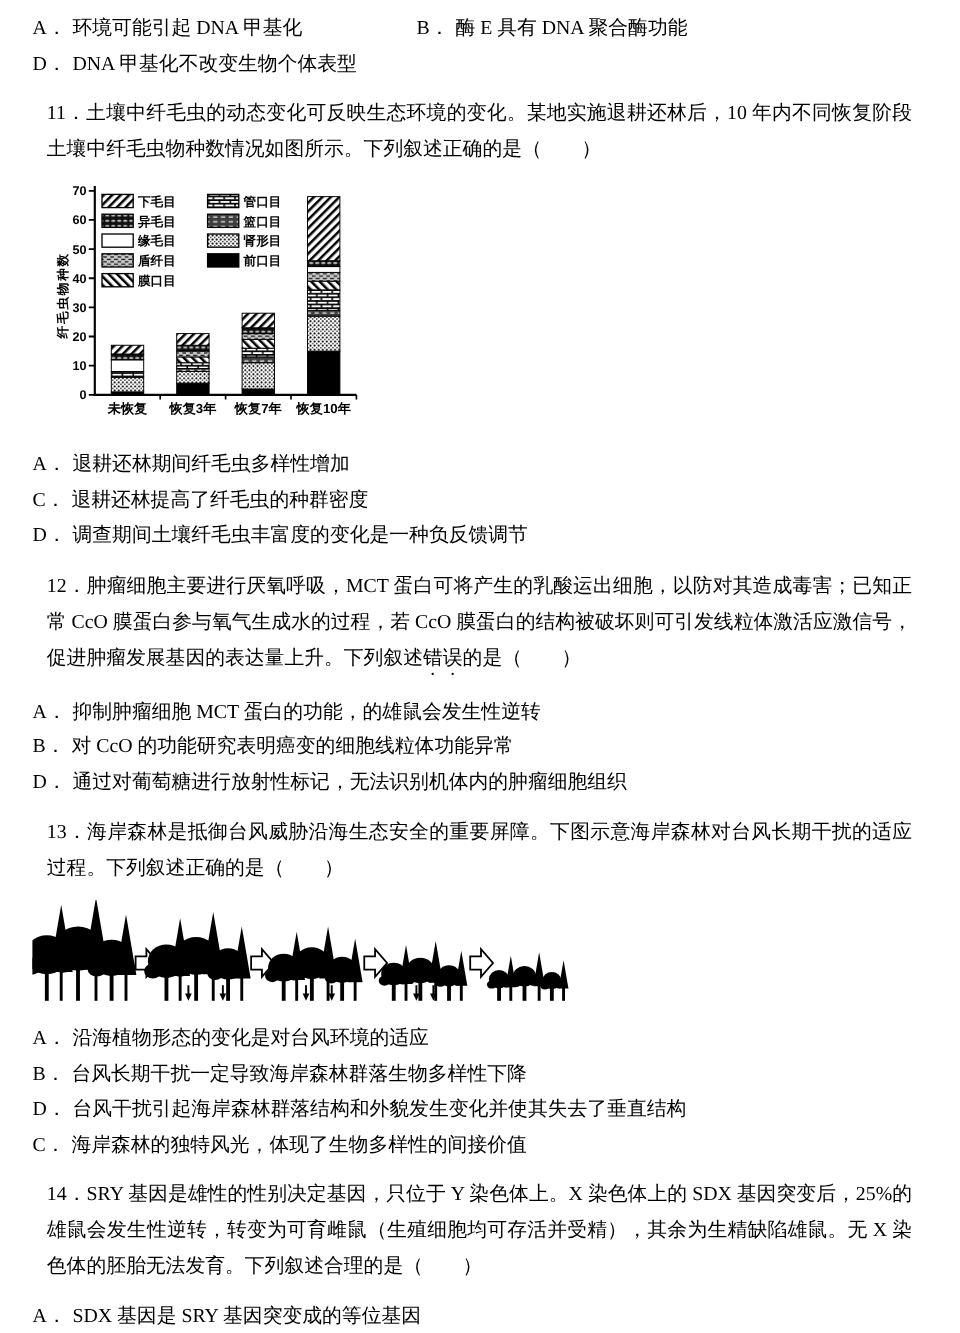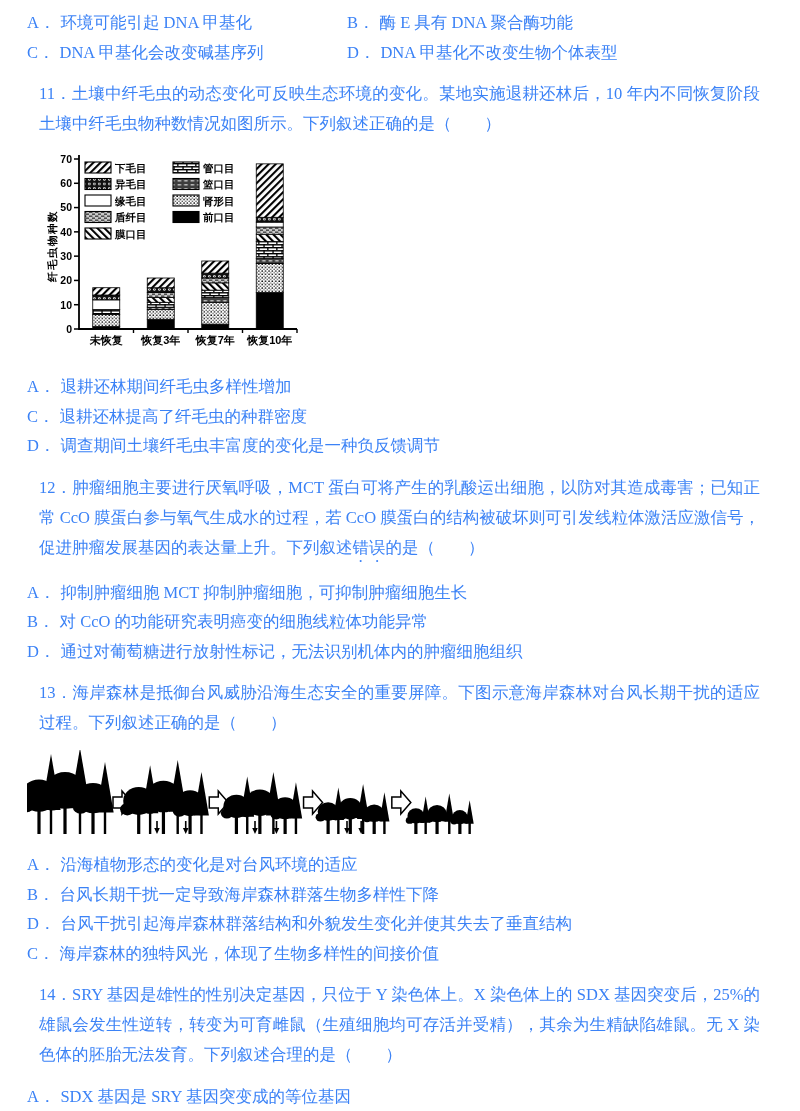--- a/index.html
+++ b/index.html
@@ -1,18 +1,18 @@
 <!DOCTYPE html>
 <html><head>
 <meta charset="utf-8">
 <style>
   html,body{margin:0;padding:0;background:#e8e8e8;}
   .page{
     width:800px;height:1111px;background:#ffffff;box-sizing:border-box;
-    padding:8px 28px 20px 27px;color:#3b82f6;overflow:hidden;
+    padding:8px 28px 20px 27px;color:#000000;overflow:hidden;
     font-family:"Liberation Serif","DejaVu Serif",serif;
     font-size:16.5px;
   }
   .opt-grid{display:grid;grid-template-columns:320px 1fr;line-height:29.5px;}
   .opt-line{line-height:29.5px;}
   .stem{margin:12px;text-align:justify;line-height:30px;}
   .optlabel{margin-right:5px;}
   .emph{
     -webkit-text-emphasis:dot;-webkit-text-emphasis-position:under;
     text-emphasis:dot;text-emphasis-position:under right;font-family:Liberation Serif, serif;
@@ -25,21 +25,20 @@
 </head>
 <body>
 
 <div class="page">
 
   <div class="opt-grid">
     <div><span class="optlabel">A．</span><span>环境可能引起 DNA 甲基化</span></div>
     <div><span class="optlabel">B．</span><span>酶 E 具有 DNA 聚合酶功能</span></div>
   </div>
   <div class="opt-grid">
-    <div><span class="optlabel">C．</span><span>DNA 甲基化会改变碱基序列</span></div>
     <div><span class="optlabel">D．</span><span>DNA 甲基化不改变生物个体表型</span></div>
   </div>
 
   <p class="stem">11．土壤中纤毛虫的动态变化可反映生态环境的变化。某地实施退耕还林后，10 年内不同恢复阶段土壤中纤毛虫物种数情况如图所示。下列叙述正确的是（　　）</p>
 
   <figure class="chart-wrap">
     <svg id="species-chart" width="258" height="208" viewBox="0 0 258 208">
       <defs>
         <pattern id="p-fhatch" width="5" height="5" patternUnits="userSpaceOnUse" patternTransform="rotate(45)">
           <rect width="5" height="5" fill="#fff"></rect>
@@ -153,21 +152,21 @@
         <text x="156" y="70" font-size="10.5" text-anchor="start" font-family="&quot;Liberation Sans&quot;,&quot;DejaVu Sans&quot;,sans-serif" font-weight="bold" fill="#000">前口目</text>
       </svg>
   </figure>
 
   <div class="opt-line"><span class="optlabel">A．</span><span>退耕还林期间纤毛虫多样性增加</span></div>
   <div class="opt-line"><span class="optlabel">C．</span><span>退耕还林提高了纤毛虫的种群密度</span></div>
   <div class="opt-line"><span class="optlabel">D．</span><span>调查期间土壤纤毛虫丰富度的变化是一种负反馈调节</span></div>
 
   <p class="stem"><span>12．肿瘤细胞主要进行厌氧呼吸，MCT 蛋白可将产生的乳酸运出细胞，以防对其造成毒害；已知正常 CcO 膜蛋白参与氧气生成水的过程，若 CcO 膜蛋白的结构被破坏则可引发线粒体激活应激信号，促进肿瘤发展基因的表达量上升。下列叙述</span><span class="emph">错误</span><span>的是（　　）</span></p>
 
-  <div class="opt-line"><span class="optlabel">A．</span><span>抑制肿瘤细胞 MCT 抑制肿瘤细胞，可抑制肿瘤细胞生长</span></div>
+  <div class="opt-line"><span class="optlabel">A．</span><span>抑制肿瘤细胞 MCT 蛋白的功能，的雄鼠会发生性逆转</span></div>
   <div class="opt-line"><span class="optlabel">B．</span><span>对 CcO 的功能研究表明癌变的细胞线粒体功能异常</span></div>
   <div class="opt-line"><span class="optlabel">D．</span><span>通过对葡萄糖进行放射性标记，无法识别机体内的肿瘤细胞组织</span></div>
 
   <p class="stem">13．海岸森林是抵御台风威胁沿海生态安全的重要屏障。下图示意海岸森林对台风长期干扰的适应过程。下列叙述正确的是（　　）</p>
 
   <figure class="forest-wrap">
     <svg id="forest-figure" width="478" height="92" viewBox="0 0 478 92">
         <rect x="10.4" y="54" width="3.2" height="30" fill="#000"></rect>
         <ellipse cx="12" cy="45.6" rx="18" ry="16.200000000000003" fill="#000"></ellipse>
         <ellipse cx="-1.1999999999999993" cy="55.2" rx="8.4" ry="7.199999999999999" fill="#000"></ellipse>

